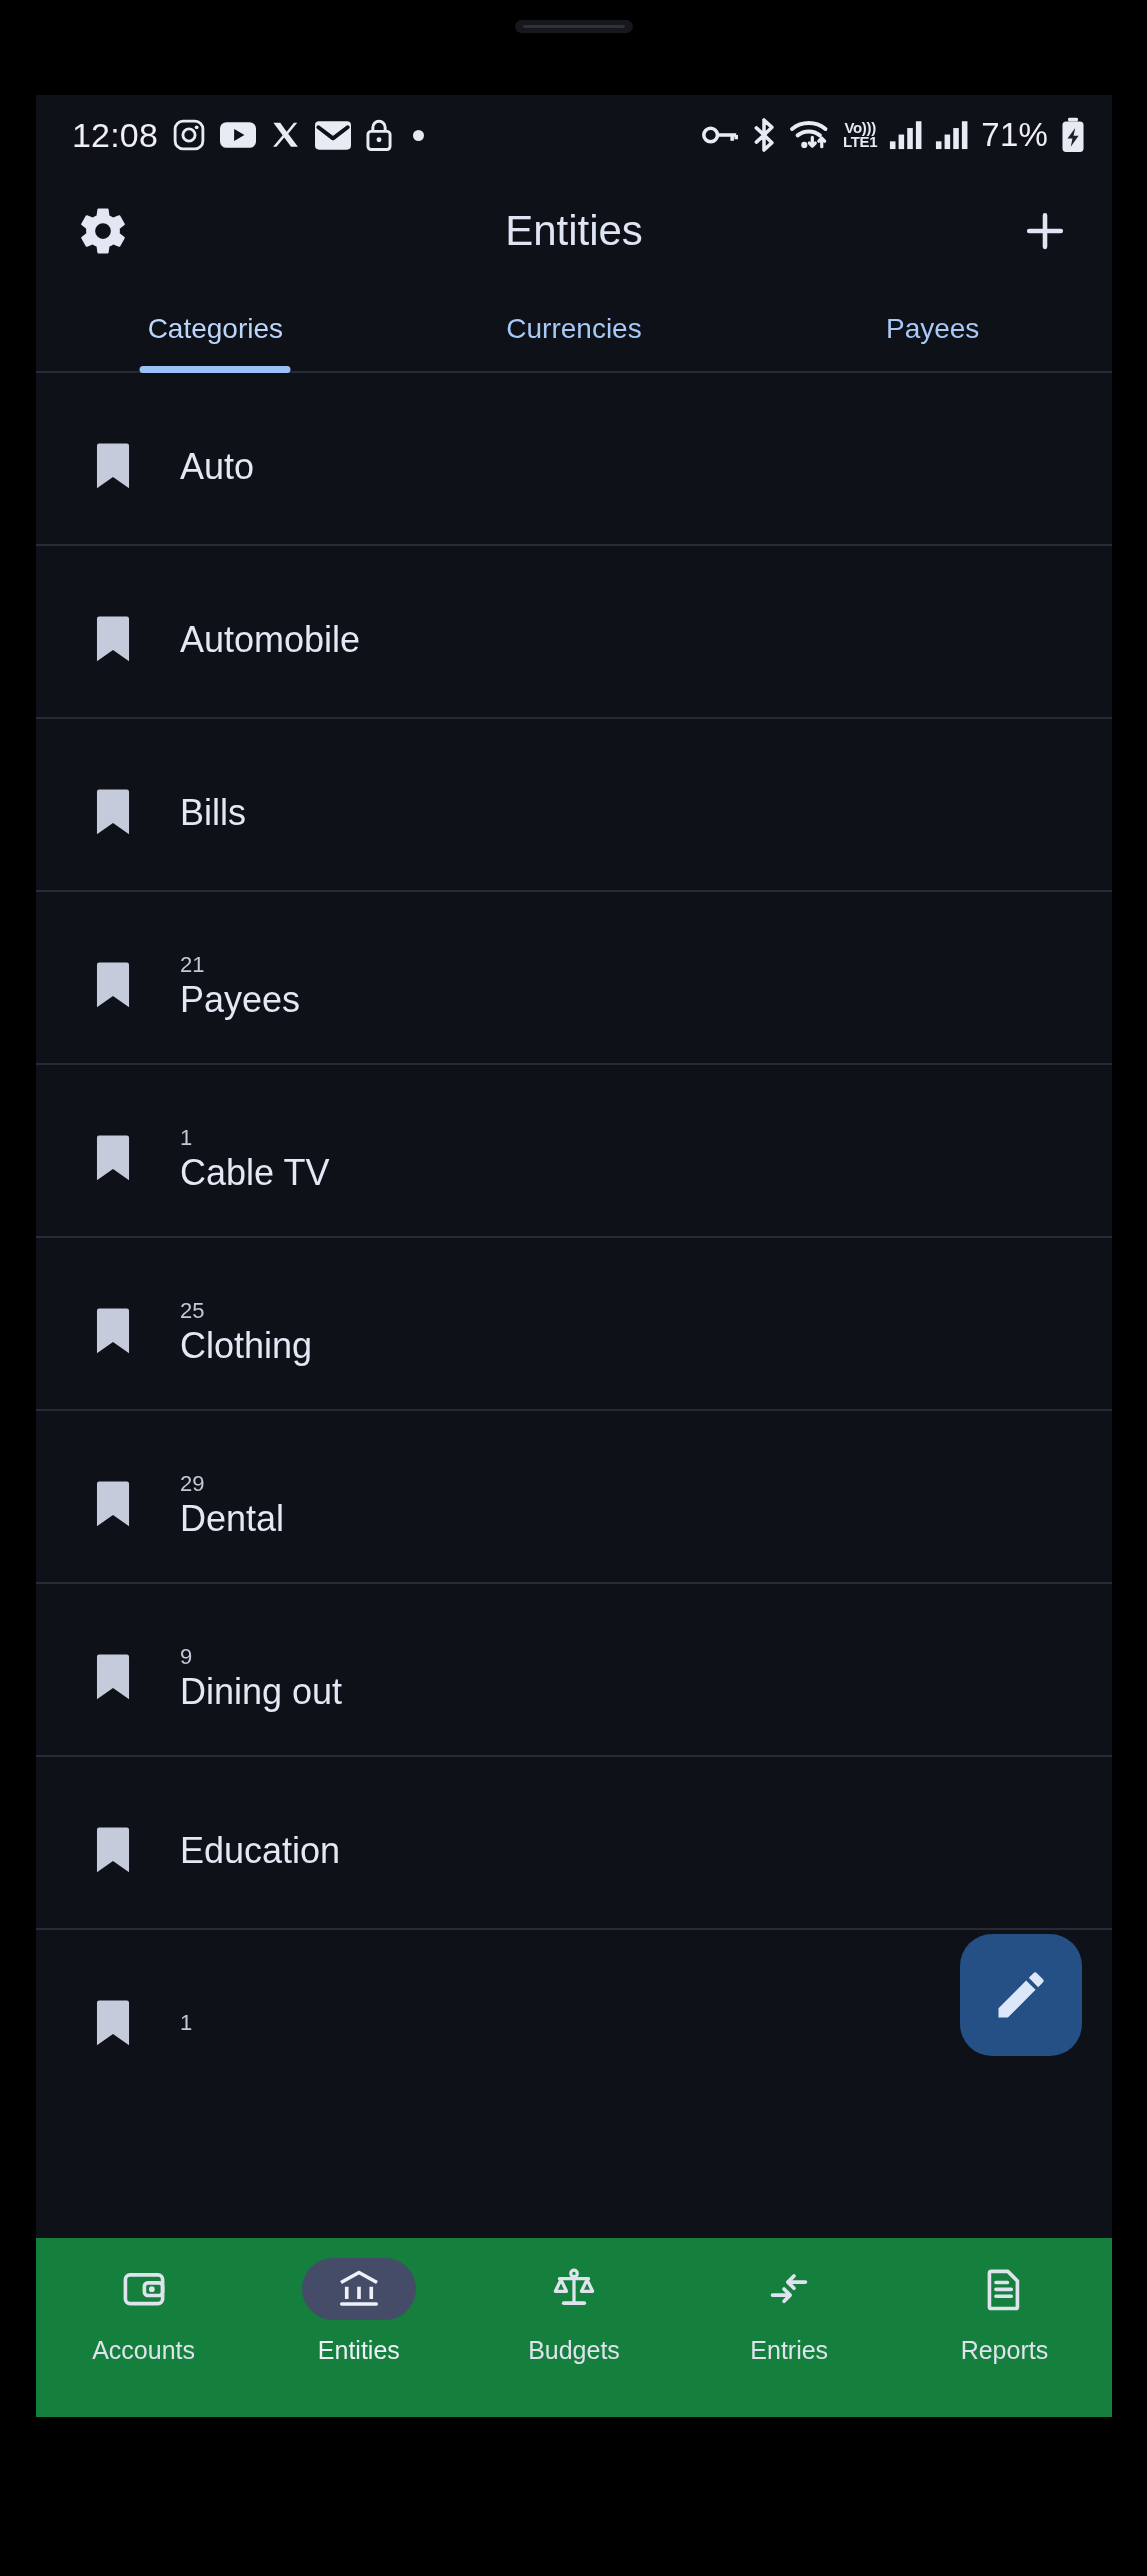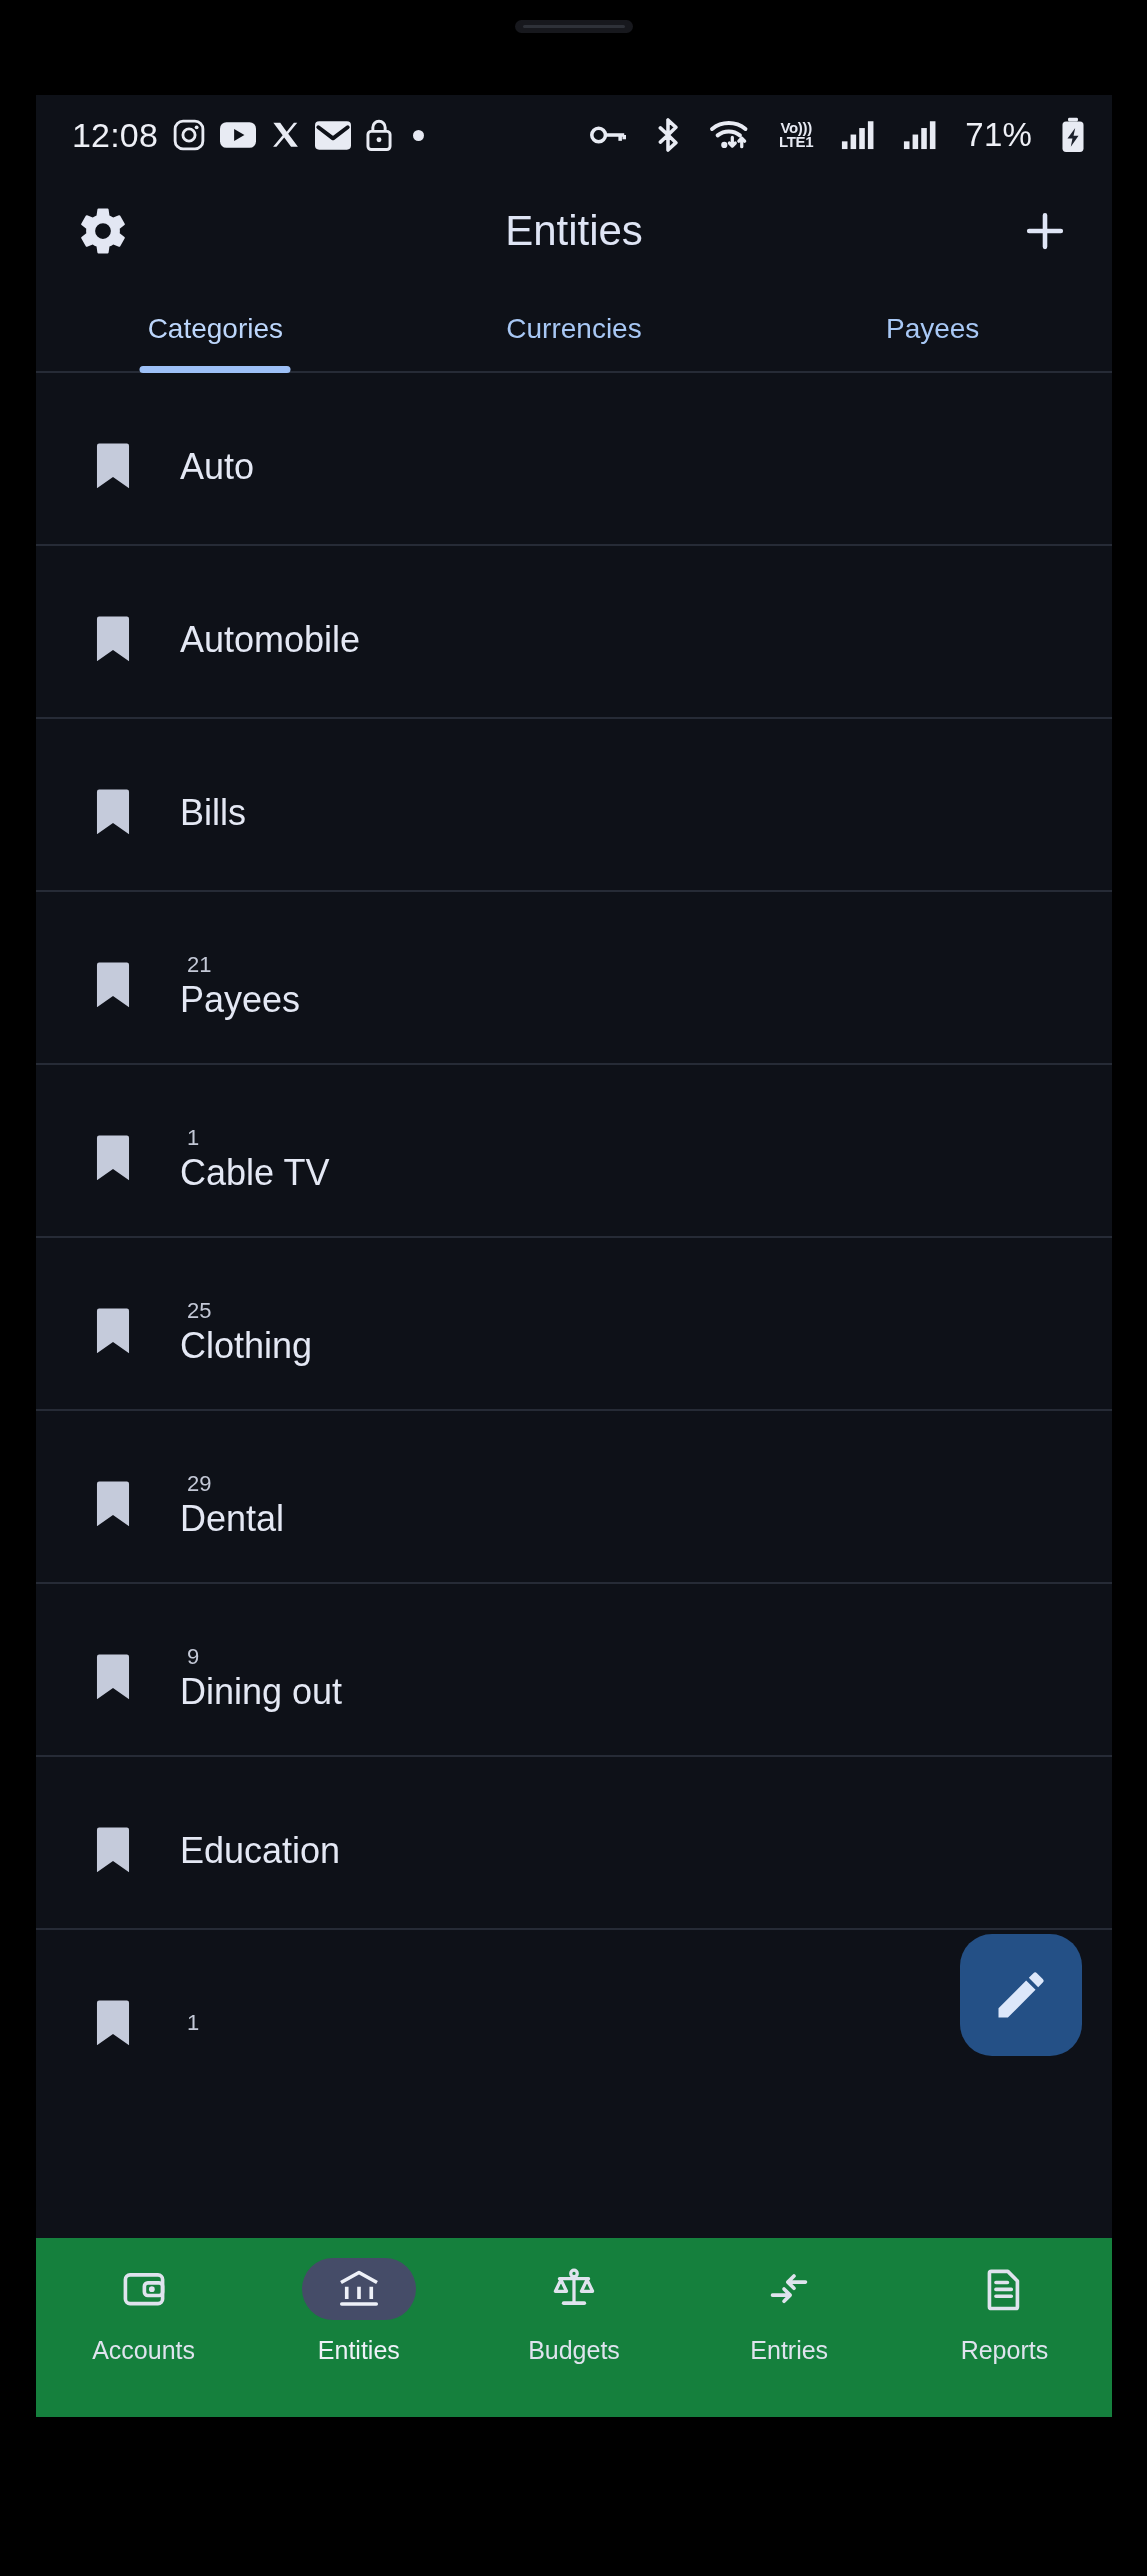--- a/index.html
+++ b/index.html
@@ -38,21 +38,21 @@
   }
   
   #statusbar {
     position: relative;
     height: 80px;
     display: flex; align-items: center;
     padding: 0 26px 0 36px;
     color: #e6e9f2;
   }
   #status-left { display: flex; align-items: center; gap: 14px; }
-  #status-right { display: flex; align-items: center; gap: 28px; margin-left: auto; }
+  #status-right { display: flex; align-items: center; gap: 12px; margin-left: auto; }
   .clock { font-size: 34px; letter-spacing: 0.2px; color: #eef0f6; }
   .sicon { display: block; }
   .dot-ind { width: 11px; height: 11px; border-radius: 50%; background: #e6e9f2; margin-left: 6px;}
   .volte { display: flex; flex-direction: column; align-items: center; line-height: .92;
            font-size: 15px; font-weight: 700; color: #e6e9f2; letter-spacing: -0.3px; }
   .batt-pct { font-size: 33px; color: #eef0f6; letter-spacing: 0.2px; }
 
   
   #appbar {
     position: relative; height: 112px;
@@ -87,21 +87,21 @@
   #list { position: relative; height: 1701px; overflow: hidden; }
   .row {
     height: 173px;
     display: flex; align-items: center;
     padding: 16px 24px 0 48px;
     border-bottom: 2px solid #262b36;
     position: relative;
   }
   .row .bm { width: 58px; display: flex; justify-content: center; flex: none; }
   .row .texts { margin-left: 38px; display: flex; flex-direction: column; justify-content: center; }
-  .row .count { font-size: 22px; color: #c3c8d6; line-height: 1.25; margin-bottom: 1px; margin-left: 7px; }
+  .row .count { font-size: 22px; color: #c3c8d6; line-height: 1.25; margin-bottom: 1px; }
   .row .label { font-size: 36px; color: #e4e8f4; line-height: 1.15; }
 
   
   #fab {
     position: absolute; right: 30px; bottom: 18px;
     width: 122px; height: 122px; border-radius: 32px;
     background: #245086;
     display: flex; align-items: center; justify-content: center;
     z-index: 5;
   }

